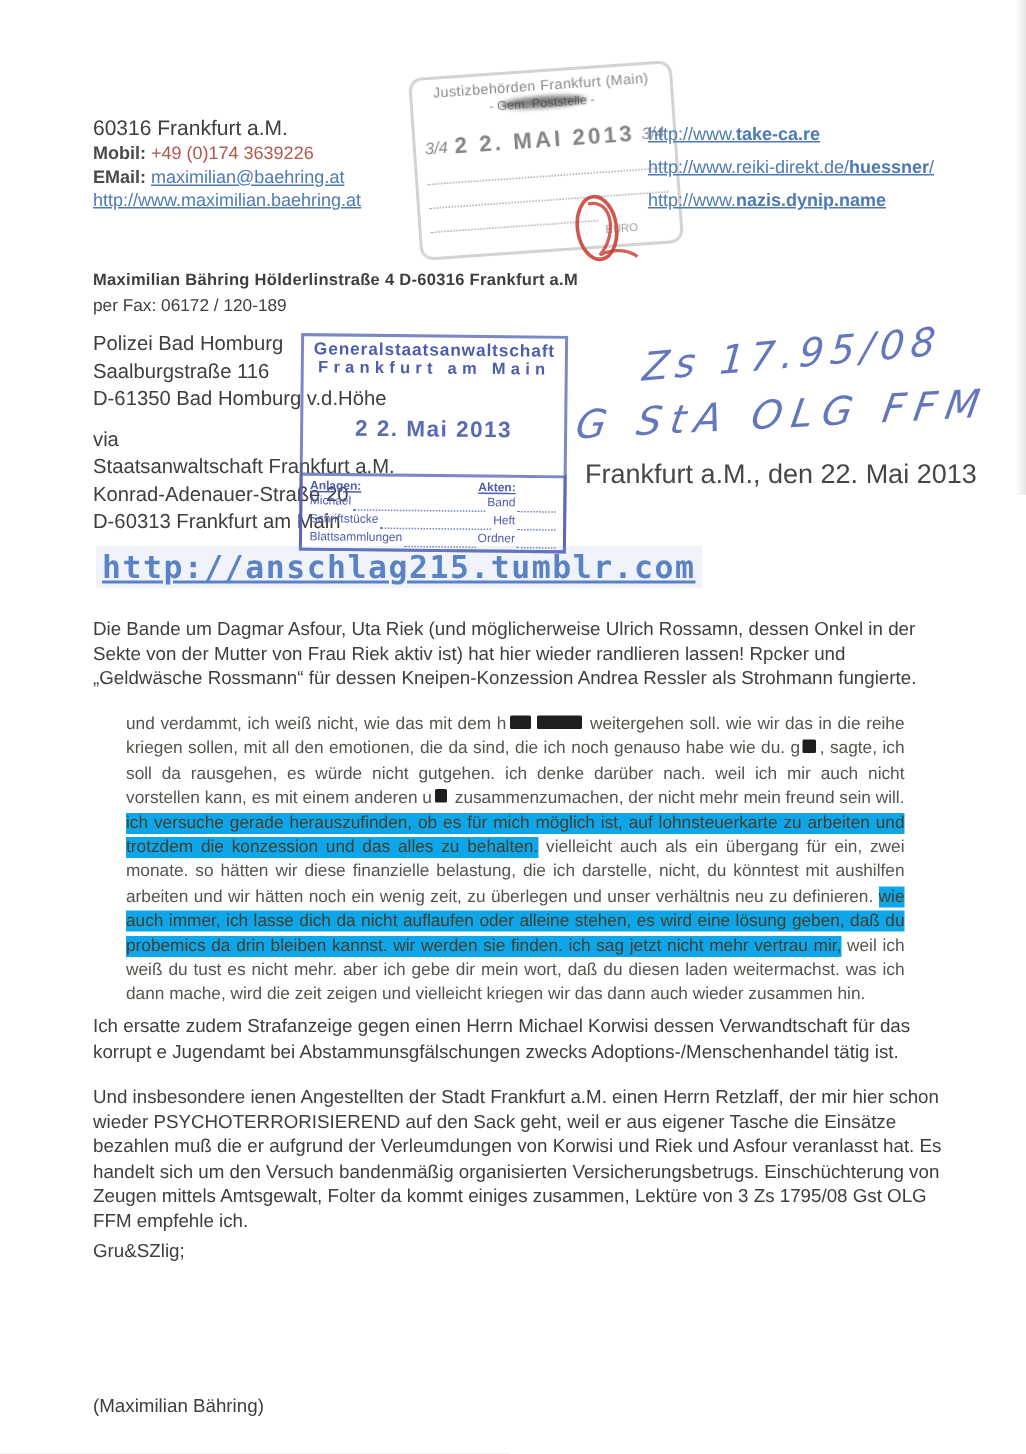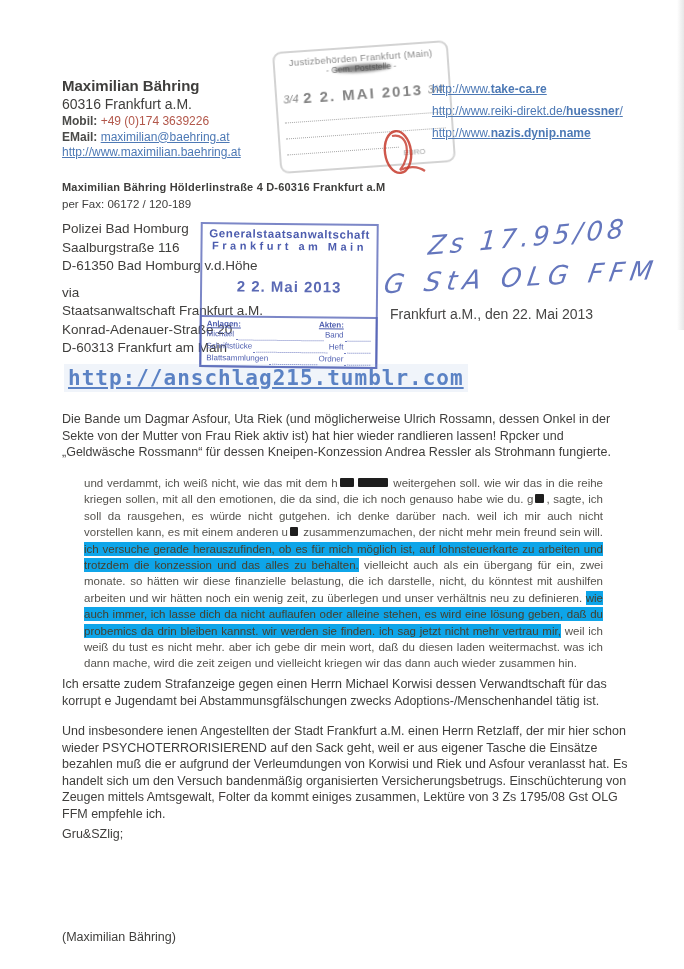--- a/index.html
+++ b/index.html
@@ -58,21 +58,21 @@
   .anl-head .h2{margin-left:78px;text-decoration:underline;}
   .anl-row{display:flex;align-items:flex-end;line-height:12px;}
   .anl-row .dotfill{flex-grow:1;border-bottom:1px dotted rgba(80,95,180,0.8);height:8px;margin:0 1px;}
   .anl-row .dotend{width:26px;border-bottom:1px dotted rgba(80,95,180,0.8);height:8px;margin-left:1px;}
 
   
   .hand{color:#5468b6;font-family:"DejaVu Sans",sans-serif;font-style:italic;opacity:0.9;white-space:nowrap;}
   .hand1{left:428px;top:222px;font-size:26px;transform:rotate(-5deg) skewX(-10deg);letter-spacing:4px;}
   .hand2{left:384px;top:262px;font-size:26px;transform:rotate(-3deg) skewX(-12deg);letter-spacing:6px;}
 
-  .dateline{left:390px;top:306px;font-size:14px;color:#474645;}
+  .dateline{left:390px;top:306px;font-size:18px;color:#474645;}
 
   
   .bigurl{left:64px;top:364px;font-family:"DejaVu Sans Mono",monospace;font-weight:bold;
           font-size:21px;letter-spacing:1px;color:#5b82c4;text-decoration:underline;
           background:rgba(150,175,220,0.14);padding:2px 4px;}
 
   
   .para{font-size:12.5px;line-height:16.5px;color:#3f3e3c;}
   .p1{left:62px;top:411px;width:564px;}
   .p2{left:62px;top:676px;width:564px;}
@@ -91,21 +91,20 @@
 
   .edgeshade{right:0;top:0;width:7px;height:330px;
              background:linear-gradient(to left,rgba(175,175,175,0.3),rgba(255,255,255,0));}
 </style>
 </head>
 <body>
 
 <div class="page">
 
   <div class="abs sender">
-    <div class="name">Maximilian Bähring</div>
     <div>60316 Frankfurt a.M.</div>
     <div class="contact">
       <span class="lbl">Mobil:</span>
       <span class="phone">+49 (0)174 3639226</span>
     </div>
     <div class="contact">
       <span class="lbl">EMail:</span>
       <a class="link" href="#">maximilian@baehring.at</a>
     </div>
     <div class="contact">

